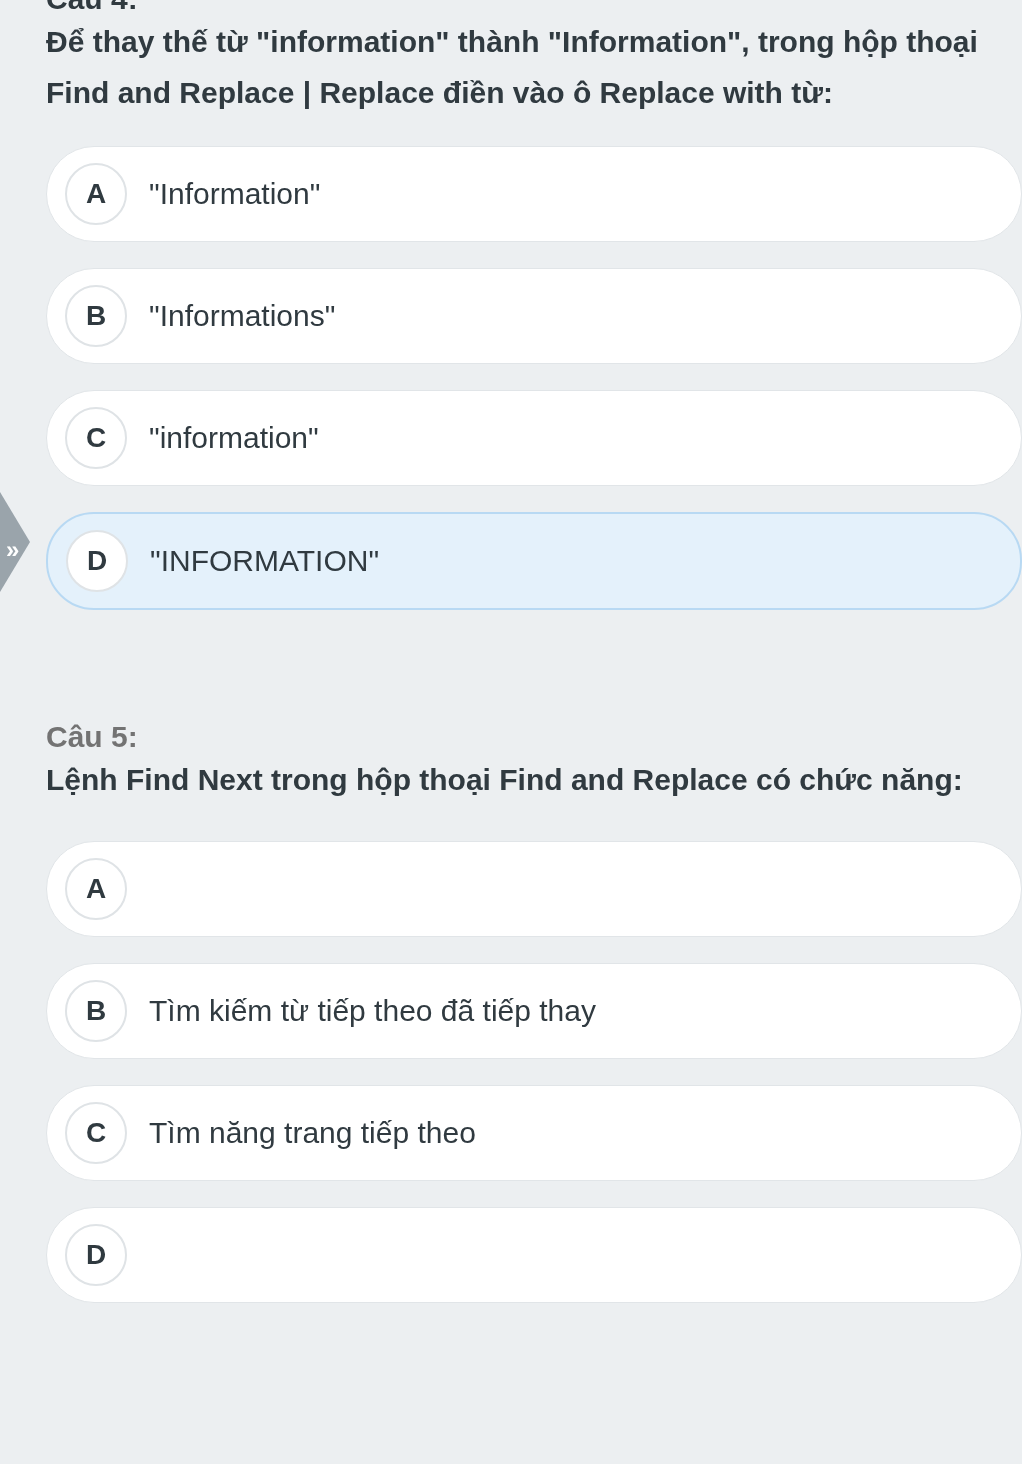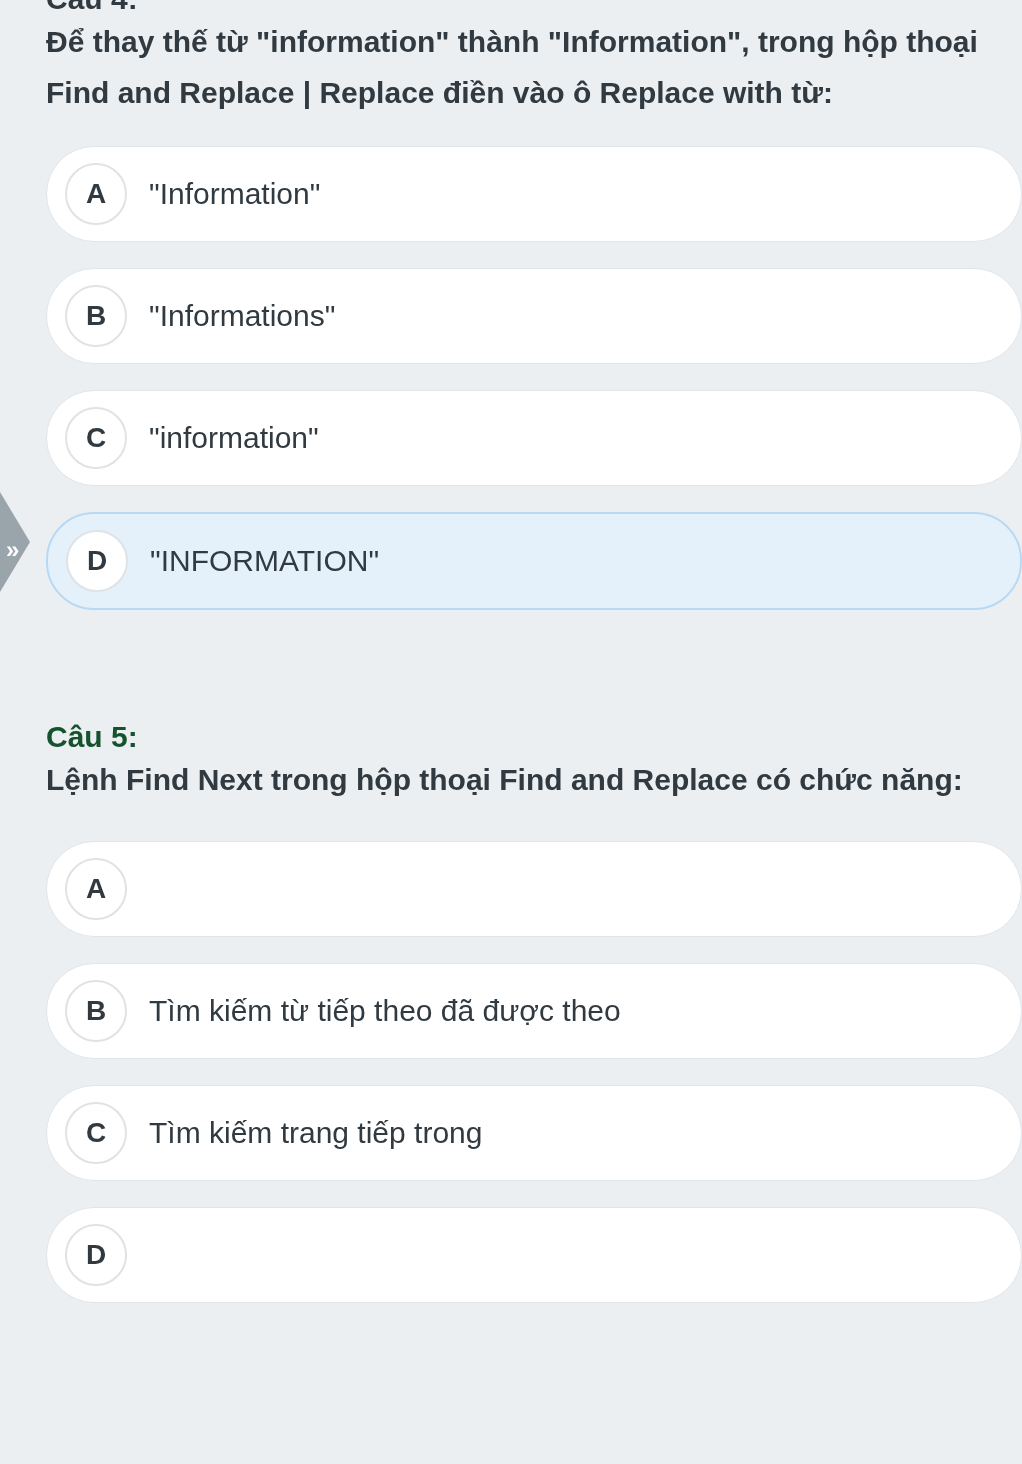--- a/index.html
+++ b/index.html
@@ -79,21 +79,21 @@
     top: 510px;
     width: 30px;
     height: 100px;
     cursor: pointer;
   }
   .side-tab svg { display: block; }
   .q5-block { margin-top: 0; }
   .q5-label {
     font-weight: 700;
     font-size: 30px;
-    color: #14532d;
+    color: #737373;
   }
   .q5-text {
     font-weight: 700;
     font-size: 30px;
     line-height: 1.75;
     color: #303a40;
     margin-bottom: 34px;
     padding-right: 16px;
   }
 </style>
@@ -140,25 +140,25 @@
     <div class="q5-block">
       <div class="q5-label">Câu 5:</div>
       <div class="q5-text">Lệnh Find Next trong hộp thoại Find and Replace có chức năng:</div>
 
       <div class="options">
         <div class="option">
           <div class="letter">A</div>
         </div>
         <div class="option">
           <div class="letter">B</div>
-          <div class="opt-text">Tìm kiếm từ tiếp theo đã được theo</div>
+          <div class="opt-text">Tìm kiếm từ tiếp theo đã tiếp thay</div>
         </div>
         <div class="option">
           <div class="letter">C</div>
-          <div class="opt-text">Tìm kiếm trang tiếp trong</div>
+          <div class="opt-text">Tìm năng trang tiếp theo</div>
         </div>
         <div class="option">
           <div class="letter">D</div>
         </div>
       </div>
     </div>
 
   </div>
 </div>
 

